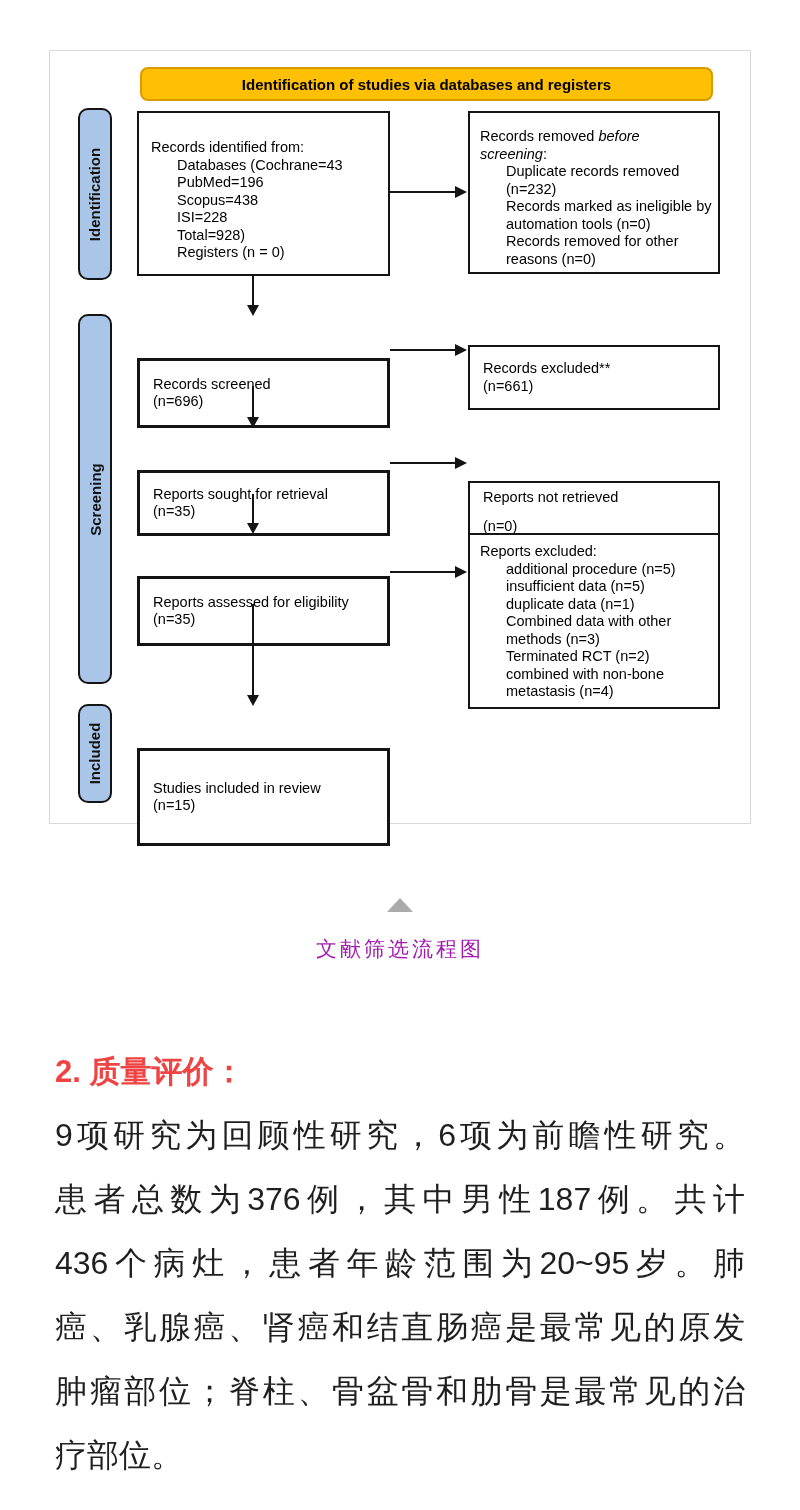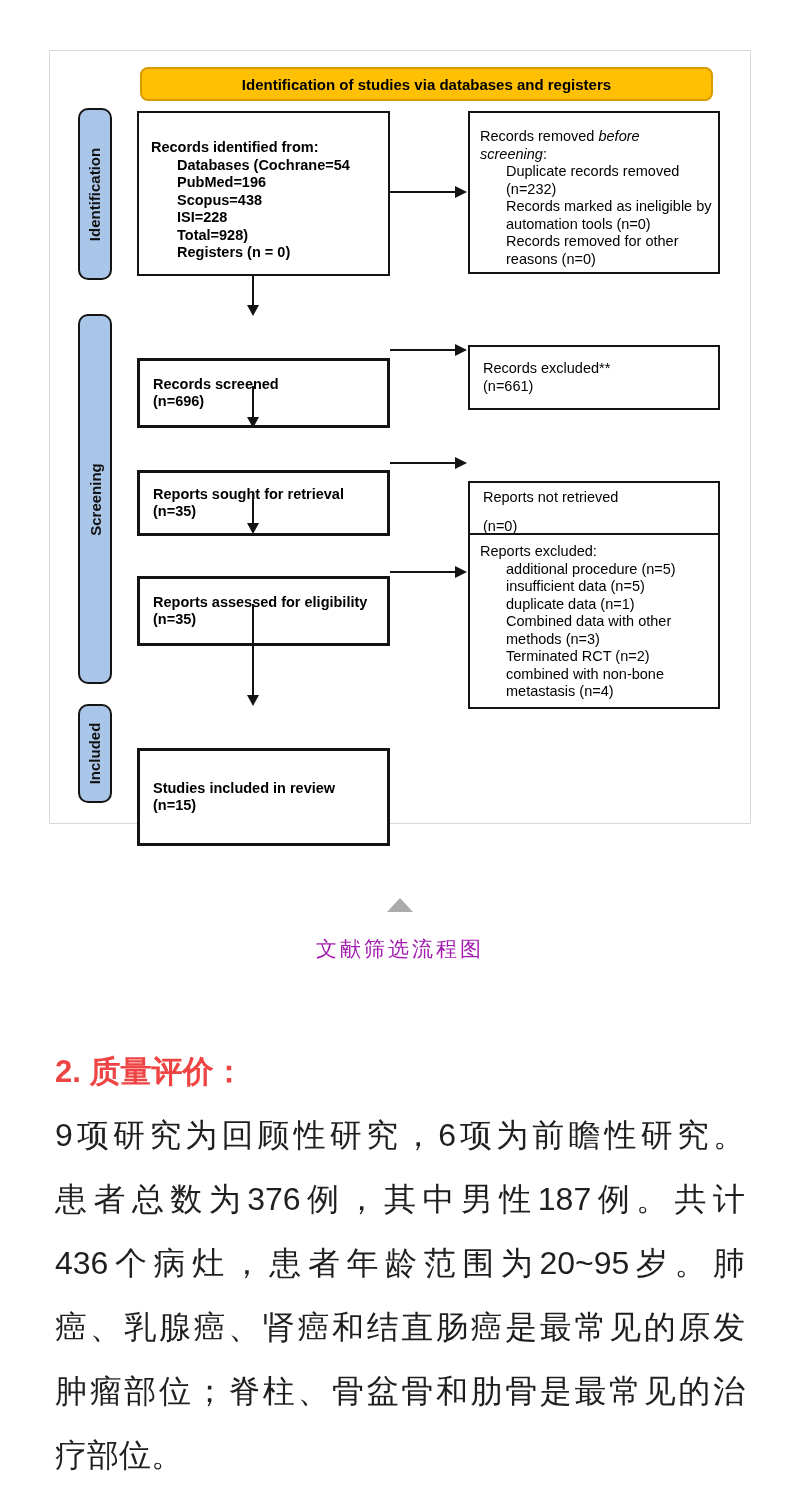--- a/index.html
+++ b/index.html
@@ -48,21 +48,21 @@
   #stage-included       { top: 653px; height: 99px;  }
 
   .fbox {
     background: #fff;
     border: 2px solid #141414;
     font-size: 14.5px;
     line-height: 17.5px;
     color: #000;
   }
   .thick { border-width: 3px; }
-  .lcol { left: 87px;  width: 253px; font-weight: bold; }
+  .lcol { left: 87px;  width: 253px; }
   .rcol { left: 418px; width: 252px; }
   .cv { display: flex; flex-direction: column; justify-content: center; padding-left: 13px; padding-right: 6px; margin-top: 42px; }
   .ind { margin-left: 26px; }
 
   #box-identified       { top: 60px;  height: 165px; padding: 26px 8px 0 12px; }
   #box-removed          { top: 60px;  height: 163px; padding: 15px 6px 0 10px; }
   #box-removed .title   { max-width: 175px; }
   #box-screened         { top: 265px; height: 70px; }
   #box-rec-excluded     { top: 252px; height: 65px; }
   #box-sought           { top: 377px; height: 66px; }
@@ -140,21 +140,21 @@
   </div>
   <div class="abs stage" id="stage-screening">
     <span>Screening</span>
   </div>
   <div class="abs stage" id="stage-included">
     <span>Included</span>
   </div>
 
   <div class="abs fbox lcol" id="box-identified">
     <div>Records identified from:</div>
-    <div class="ind">Databases (Cochrane=54</div>
+    <div class="ind">Databases (Cochrane=43</div>
     <div class="ind">PubMed=196</div>
     <div class="ind">Scopus=438</div>
     <div class="ind">ISI=228</div>
     <div class="ind">Total=928)</div>
     <div class="ind">Registers (n = 0)</div>
   </div>
 
   <div class="abs fbox rcol" id="box-removed">
     <div class="title"><span>Records removed </span><i>before screening</i><span>:</span></div>
     <div class="ind">Duplicate records removed (n=232)</div>

